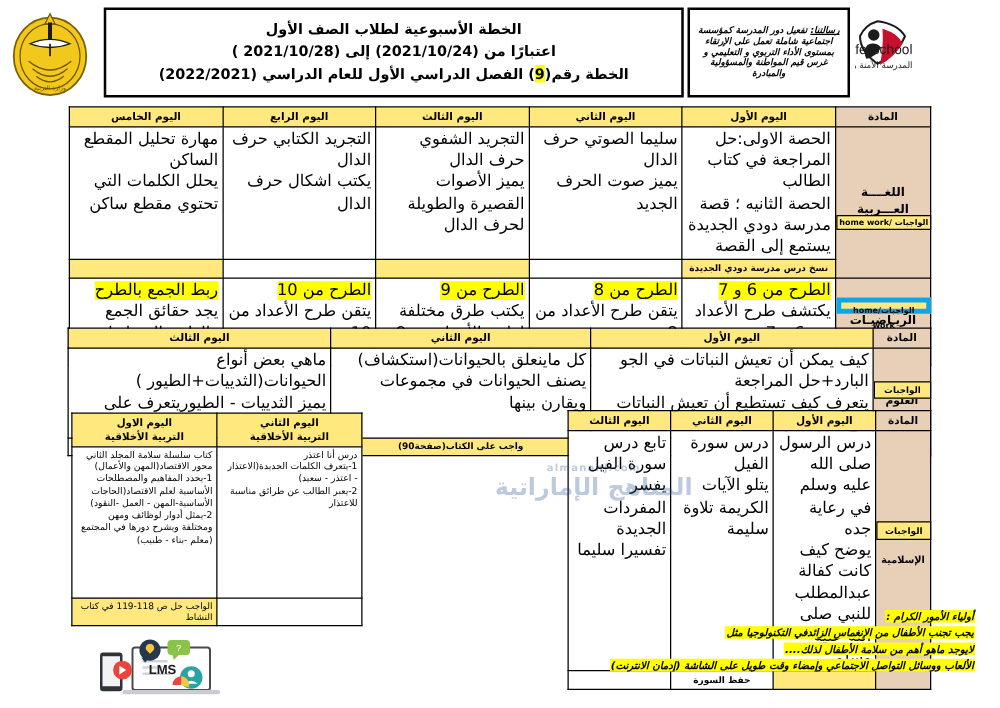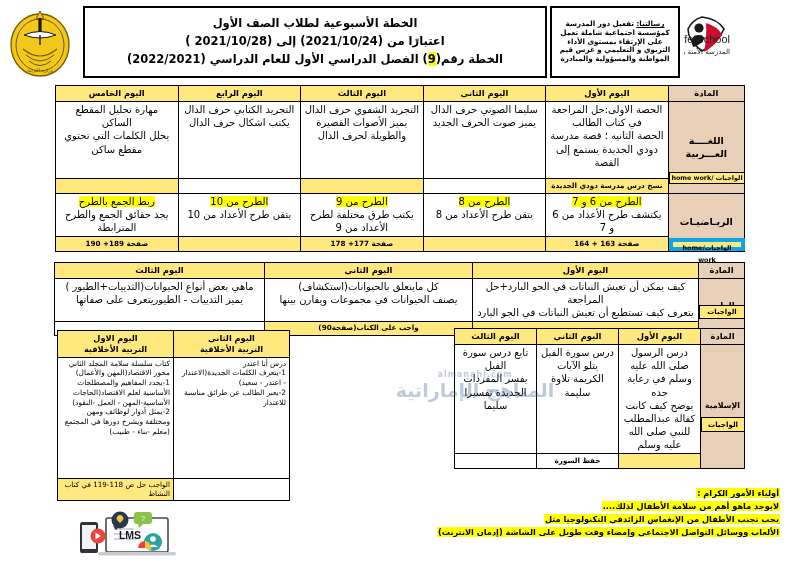--- a/index.html
+++ b/index.html
@@ -36,20 +36,21 @@
     background:#fff;
   }
   .vision-box{
     flex:0 0 126px;margin-right:2px;
     padding:2px 4px;
   }
   .vision-box .inner{line-height:1.22;font-size:7.3px;font-weight:bold;}
   .mission-box{
     flex:0 0 130px;
     padding:0 4px;
+    font-style:italic;
   }
   .mission-box .inner{line-height:1.2;font-size:7.2px;font-weight:bold;}
   .title-box{
     flex:1 1 auto;margin:0 3px;
     padding:3px 8px;flex-direction:column;
   }
   .title-box .inner{width:100%;}
   .title-line{font-size:11.5px;font-weight:bold;line-height:1.55;text-align:center;}
   .title-line.l1{ }
   .hl{background:#ffff00;}
@@ -86,21 +87,21 @@
     text-align:center;font-weight:bold;font-size:9.6px;
     vertical-align:middle !important;
     letter-spacing:1.2px;
   }
   .hwcell{
     background:#ffe97f !important;
     text-align:center;font-size:7.2px;font-weight:bold;
     vertical-align:middle !important;
   }
   .hwcell.white{background:#fff !important;}
-  .contentcell{text-align:center;font-size:10px;}
+  .contentcell{text-align:right;font-size:13px;}
   .contentcell .hl-line{background:#ffff00;display:inline;}
 
   
   #table-main{right:55px;top:85px;width:690px;}
   #table-main col.c-subj{width:76px;}
   #table-main col.c-day{width:122px;}
 
   
   #table-science{right:55px;top:262px;width:690px;font-size:7.4px;}
   #table-science col.c-subj{width:46px;}
@@ -123,21 +124,21 @@
   }
   .moral-body{height:118px;vertical-align:top;font-size:7.4px;text-align:right;}
   .moral-hw{background:#ffe97f !important;font-size:7.2px;text-align:right;height:17px;}
   .moral-hw.blank{background:#fff !important;}
 
   
   .notice{
     position:absolute;right:20px;top:487px;width:460px;
     text-align:right;font-size:8.2px;font-weight:bold;line-height:1.58;
   }
-  .notice div{display:block;}
+  .notice div{display:block;font-style:italic;}
   .notice .mark{background:#ffff00;padding:0 1px;}
 
   
   .watermark{
     position:absolute;left:395px;top:340px;width:160px;height:90px;
     opacity:.30;pointer-events:none;
     display:flex;flex-direction:column;align-items:center;justify-content:center;
     color:#27518f;font-weight:bold;
   }
   .wm-top{font-size:8px;letter-spacing:1px;}
@@ -368,22 +369,22 @@
     </tbody>
   </table>
 
   <div class="watermark">
     <div class="wm-top">almanahj.com</div>
     <div class="wm-main">المناهج الإماراتية</div>
   </div>
 
   <div class="notice">
     <div><span class="mark">أولياء الأمور الكرام :</span></div>
+    <div><span class="mark">يجب تجنب الأطفال من الإنغماس الزائدفي التكنولوجيا مثل</span></div>
     <div><span class="mark">لايوجد ماهو أهم من سلامة الأطفال لذلك....</span></div>
-    <div><span class="mark">يجب تجنب الأطفال من الإنغماس الزائدفي التكنولوجيا مثل</span></div>
     <div><span class="mark">الألعاب ووسائل التواصل الاجتماعي وإمضاء وقت طويل على الشاشة (إدمان الانترنت)</span></div>
   </div>
 
   <div class="lms">
     <svg width="150" height="58" viewBox="0 0 150 58" aria-hidden="true">
       <rect x="48" y="12" width="62" height="34" rx="2" fill="#ffffff" stroke="#4a4a4a" stroke-width="1.6"></rect>
       <rect x="40" y="46" width="78" height="3.4" rx="1.6" fill="#c9ccd1"></rect>
       <rect x="22" y="16" width="18" height="31" rx="2.6" fill="#2f3338"></rect>
       <rect x="24" y="19" width="14" height="24" fill="#f2f3f5"></rect>
       <rect x="56" y="22" width="20" height="2" fill="#d0d3d8"></rect>

